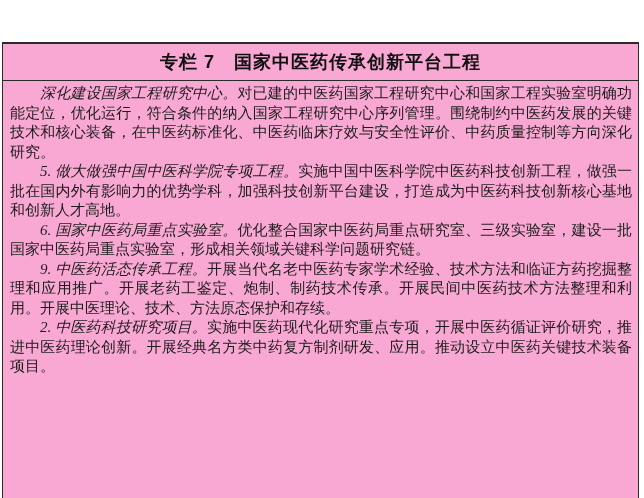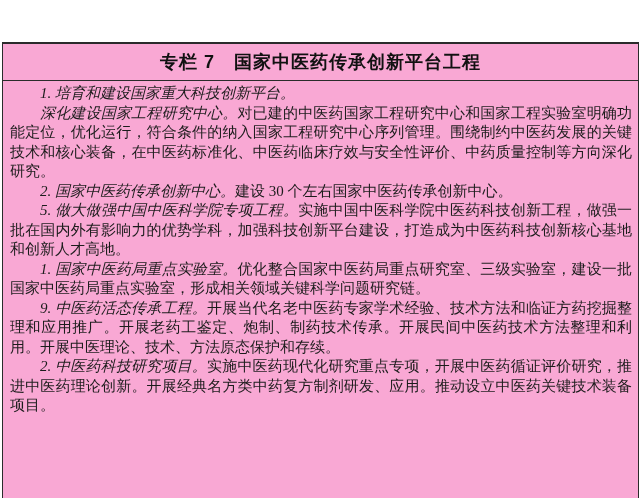--- a/index.html
+++ b/index.html
@@ -56,21 +56,19 @@
   }
 </style>
 </head>
 <body>
 
 <div class="panel">
   <div class="panel-header">
     <span class="panel-title">专栏 7　国家中医药传承创新平台工程</span>
   </div>
   <div class="panel-body">
-    <p><span class="lead">1. 培育和建设国家重大科技创新平台。</span><span></span></p>
     <p><span class="lead">深化建设国家工程研究中心。</span><span>对已建的中医药国家工程研究中心和国家工程实验室明确功能定位，优化运行，符合条件的纳入国家工程研究中心序列管理。围绕制约中医药发展的关键技术和核心装备，在中医药标准化、中医药临床疗效与安全性评价、中药质量控制等方向深化研究。</span></p>
-    <p><span class="lead">2. 国家中医药传承创新中心。</span><span>建设 30 个左右国家中医药传承创新中心。</span></p>
     <p><span class="lead">5. 做大做强中国中医科学院专项工程。</span><span>实施中国中医科学院中医药科技创新工程，做强一批在国内外有影响力的优势学科，加强科技创新平台建设，打造成为中医药科技创新核心基地和创新人才高地。</span></p>
-    <p><span class="lead">1. 国家中医药局重点实验室。</span><span>优化整合国家中医药局重点研究室、三级实验室，建设一批国家中医药局重点实验室，形成相关领域关键科学问题研究链。</span></p>
+    <p><span class="lead">6. 国家中医药局重点实验室。</span><span>优化整合国家中医药局重点研究室、三级实验室，建设一批国家中医药局重点实验室，形成相关领域关键科学问题研究链。</span></p>
     <p><span class="lead">9. 中医药活态传承工程。</span><span>开展当代名老中医药专家学术经验、技术方法和临证方药挖掘整理和应用推广。开展老药工鉴定、炮制、制药技术传承。开展民间中医药技术方法整理和利用。开展中医理论、技术、方法原态保护和存续。</span></p>
     <p><span class="lead">2. 中医药科技研究项目。</span><span>实施中医药现代化研究重点专项，开展中医药循证评价研究，推进中医药理论创新。开展经典名方类中药复方制剂研发、应用。推动设立中医药关键技术装备项目。</span></p>
   </div>
 </div>
 
 </body></html>

